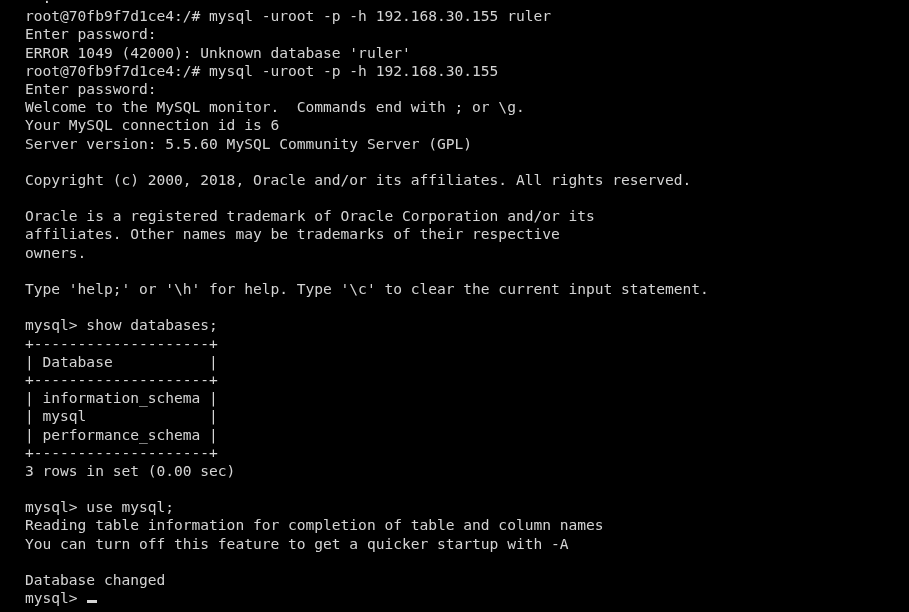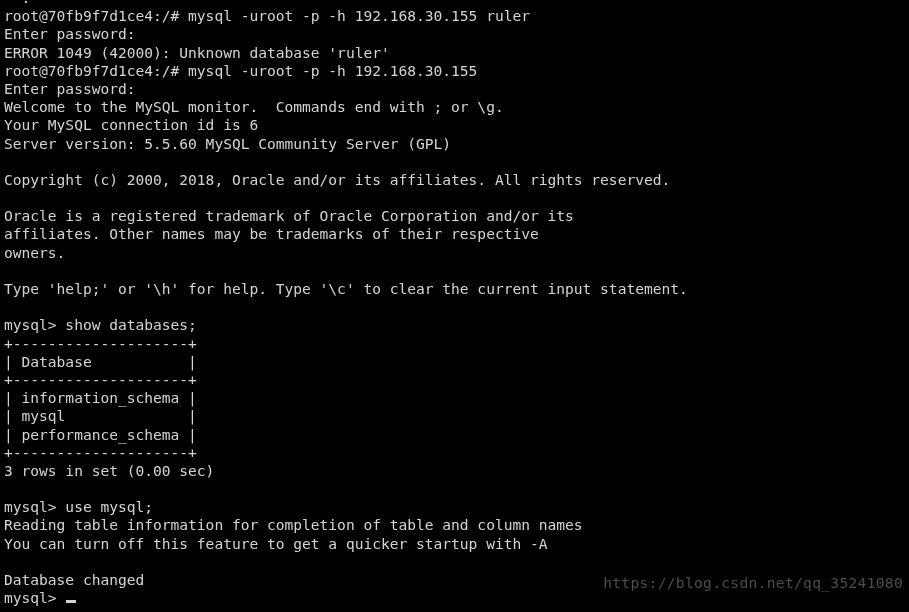--- a/index.html
+++ b/index.html
@@ -33,20 +33,21 @@
     line-height: 18.2px;
     letter-spacing: -0.02px;
     color: #d4d4d4;
     white-space: pre;
     font-family: "DejaVu Sans Mono", "Liberation Mono", monospace;
   }
   .line {
     height: 18.2px;
     white-space: pre;
     font-family: "DejaVu Sans Mono", "Liberation Mono", monospace;
+    margin-left: 21px;
   }
   .cursor {
     display: inline-block;
     width: 9.4px;
     height: 3px;
     background: #d4d4d4;
     vertical-align: baseline;
     position: relative;
     top: 0px;
     margin-left: 1px;
@@ -62,14 +63,13 @@
     font-family: "DejaVu Sans Mono", "Liberation Mono", monospace;
     letter-spacing: 0.3px;
     pointer-events: none;
   }
 </style>
 </head>
 <body>
 
 <div id="terminal">
   <div id="screen"><div class="line">  .                                                           </div><div class="line">root@70fb9f7d1ce4:/# mysql -uroot -p -h 192.168.30.155 ruler</div><div class="line">Enter password:</div><div class="line">ERROR 1049 (42000): Unknown database 'ruler'</div><div class="line">root@70fb9f7d1ce4:/# mysql -uroot -p -h 192.168.30.155</div><div class="line">Enter password:</div><div class="line">Welcome to the MySQL monitor.  Commands end with ; or \g.</div><div class="line">Your MySQL connection id is 6</div><div class="line">Server version: 5.5.60 MySQL Community Server (GPL)</div><div class="line">&nbsp;</div><div class="line">Copyright (c) 2000, 2018, Oracle and/or its affiliates. All rights reserved.</div><div class="line">&nbsp;</div><div class="line">Oracle is a registered trademark of Oracle Corporation and/or its</div><div class="line">affiliates. Other names may be trademarks of their respective</div><div class="line">owners.</div><div class="line">&nbsp;</div><div class="line">Type 'help;' or '\h' for help. Type '\c' to clear the current input statement.</div><div class="line">&nbsp;</div><div class="line">mysql&gt; show databases;</div><div class="line">+--------------------+</div><div class="line">| Database           |</div><div class="line">+--------------------+</div><div class="line">| information_schema |</div><div class="line">| mysql              |</div><div class="line">| performance_schema |</div><div class="line">+--------------------+</div><div class="line">3 rows in set (0.00 sec)</div><div class="line">&nbsp;</div><div class="line">mysql&gt; use mysql;</div><div class="line">Reading table information for completion of table and column names</div><div class="line">You can turn off this feature to get a quicker startup with -A</div><div class="line">&nbsp;</div><div class="line">Database changed</div><div class="line"><span>mysql&gt; </span><span class="cursor"></span></div></div>
-  <div id="watermark">https://blog.csdn.net/qq_35241080</div>
 </div>
 
 </body></html>

